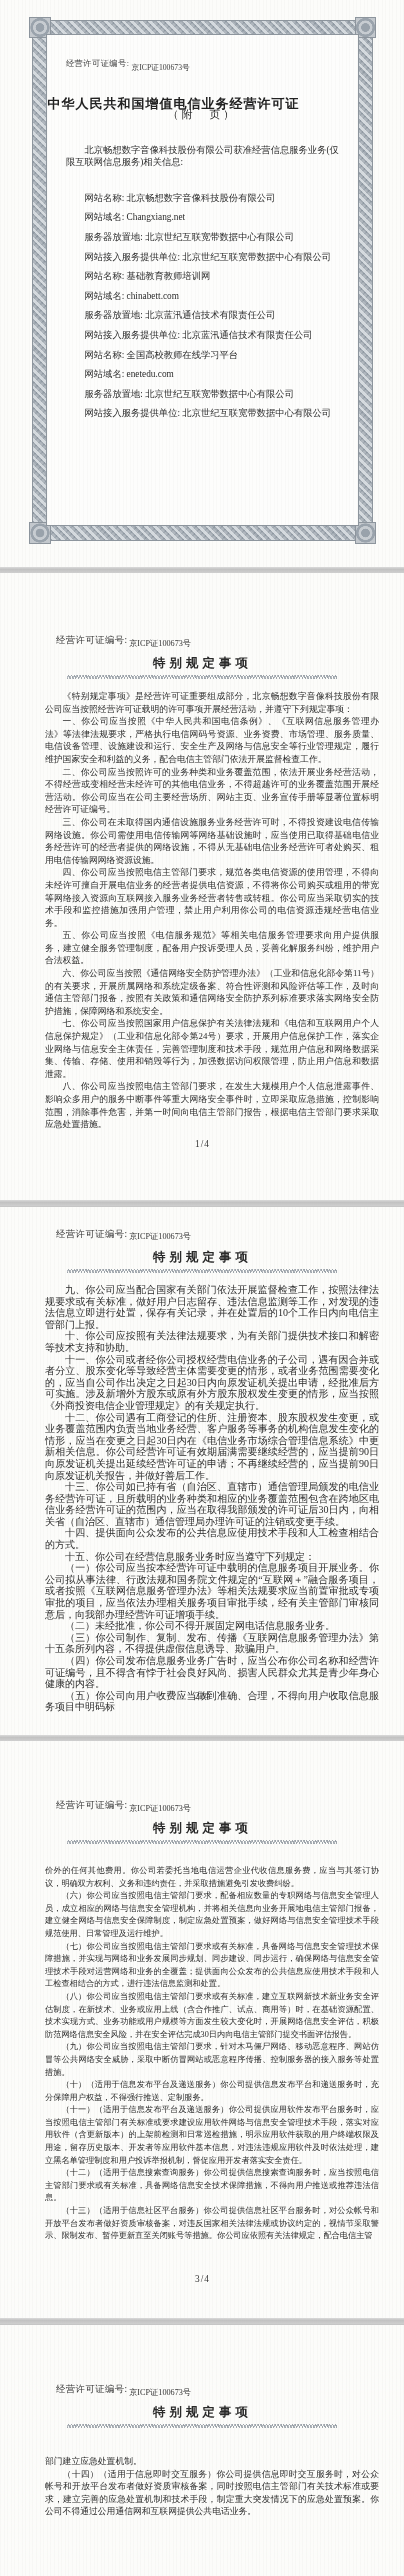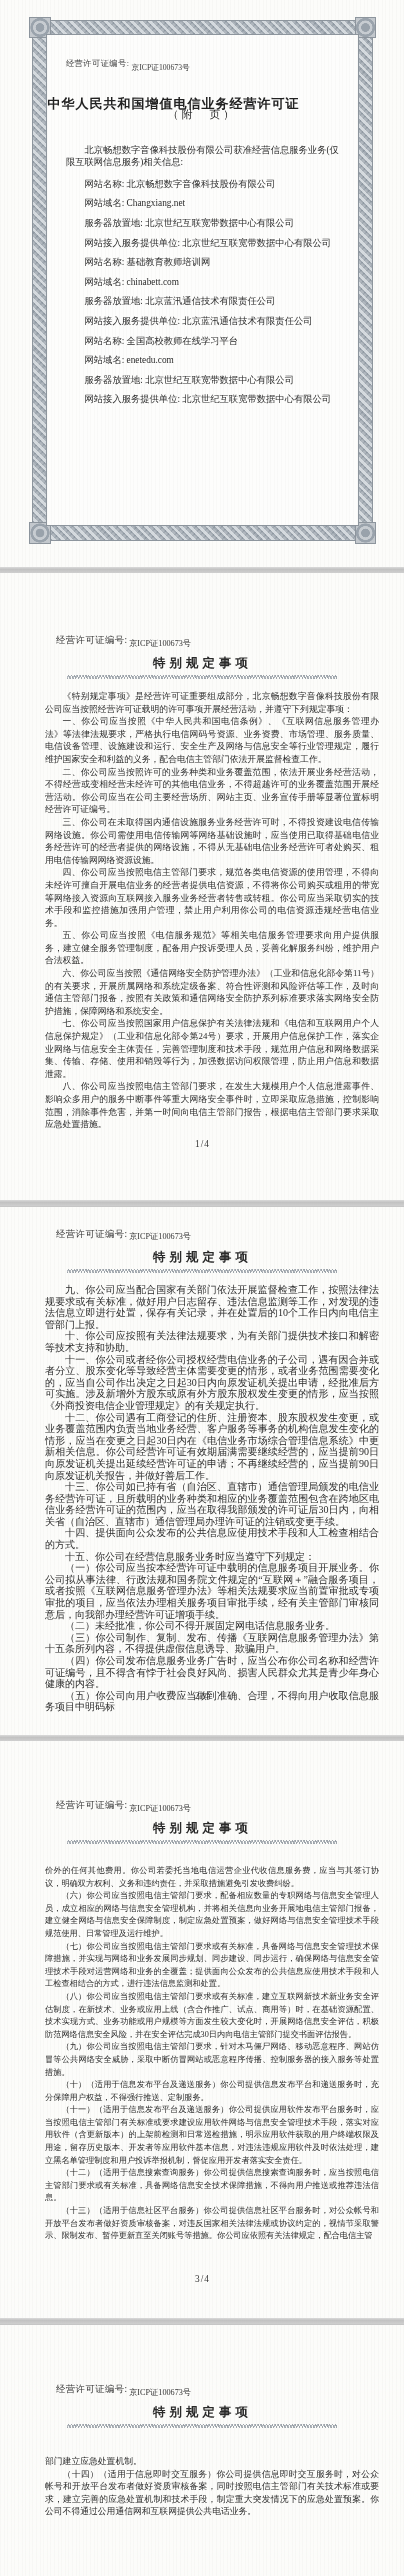--- a/index.html
+++ b/index.html
@@ -38,21 +38,21 @@
   .corner{position:absolute;width:19.6px;height:19.6px;background:radial-gradient(circle at 50% 50%, #99a2ab 0 4.1px, #c7ccd1 4.6px 6.7px, #9aa3ac 7.2px 9.3px, #c3c8cd 9.8px);outline:0.5px solid #8d959d;}
   .corner.tl{left:-3.1px;top:-3.1px;} .corner.tr{right:-3.1px;top:-3.1px;}
   .corner.bl{left:-3.1px;bottom:-3.1px;} .corner.br{right:-3.1px;bottom:-3.1px;}
 
   .cert-license{position:absolute;left:18.5px;top:23px;font-size:8.2px;letter-spacing:0.5px;color:#3a3a3a;}
   .cert-license .num{font-size:7.7px;position:relative;top:3.6px;left:2.1px;letter-spacing:0;font-family:"Liberation Serif","DejaVu Serif",serif;}
   .cert-title{position:absolute;left:0;right:0;top:52px;text-align:left;font-size:13px;font-weight:bold;letter-spacing:1px;color:#222;margin-top:8px;}
   .cert-subtitle{position:absolute;left:0;right:0;top:73px;text-align:center;font-size:10.8px;font-weight:normal;letter-spacing:3.1px;color:#222;}
   .cert-body{position:absolute;left:18.5px;top:109px;width:273px;font-size:9.3px;line-height:12.4px;color:#2b2b2b;}
   .cert-body .entry{margin:0 0 7.2px;text-indent:2em;text-align:justify;}
-  .cert-body .intro{margin:0 0 9px;text-indent:2em;text-align:justify;}
+  .cert-body .intro{margin:0 0 23px;text-indent:2em;text-align:justify;}
   .latin{font-family:"Liberation Serif","DejaVu Serif",serif;}
 
   
   .sp-license{position:absolute;left:56px;font-size:9.3px;letter-spacing:0.5px;color:#333;}
   .sp-license .num{font-size:8.2px;position:relative;top:2.6px;left:1.5px;letter-spacing:0;}
   .sp-title{position:absolute;left:0;right:0;text-align:center;font-size:12.4px;font-weight:bold;letter-spacing:4.1px;color:#2a2a2a;}
   .sp-wave{
     position:absolute;left:67px;width:270px;height:4.1px;
     background:
       repeating-linear-gradient(65deg, #8e969e 0 1px, rgba(0,0,0,0) 1px 2.6px),

